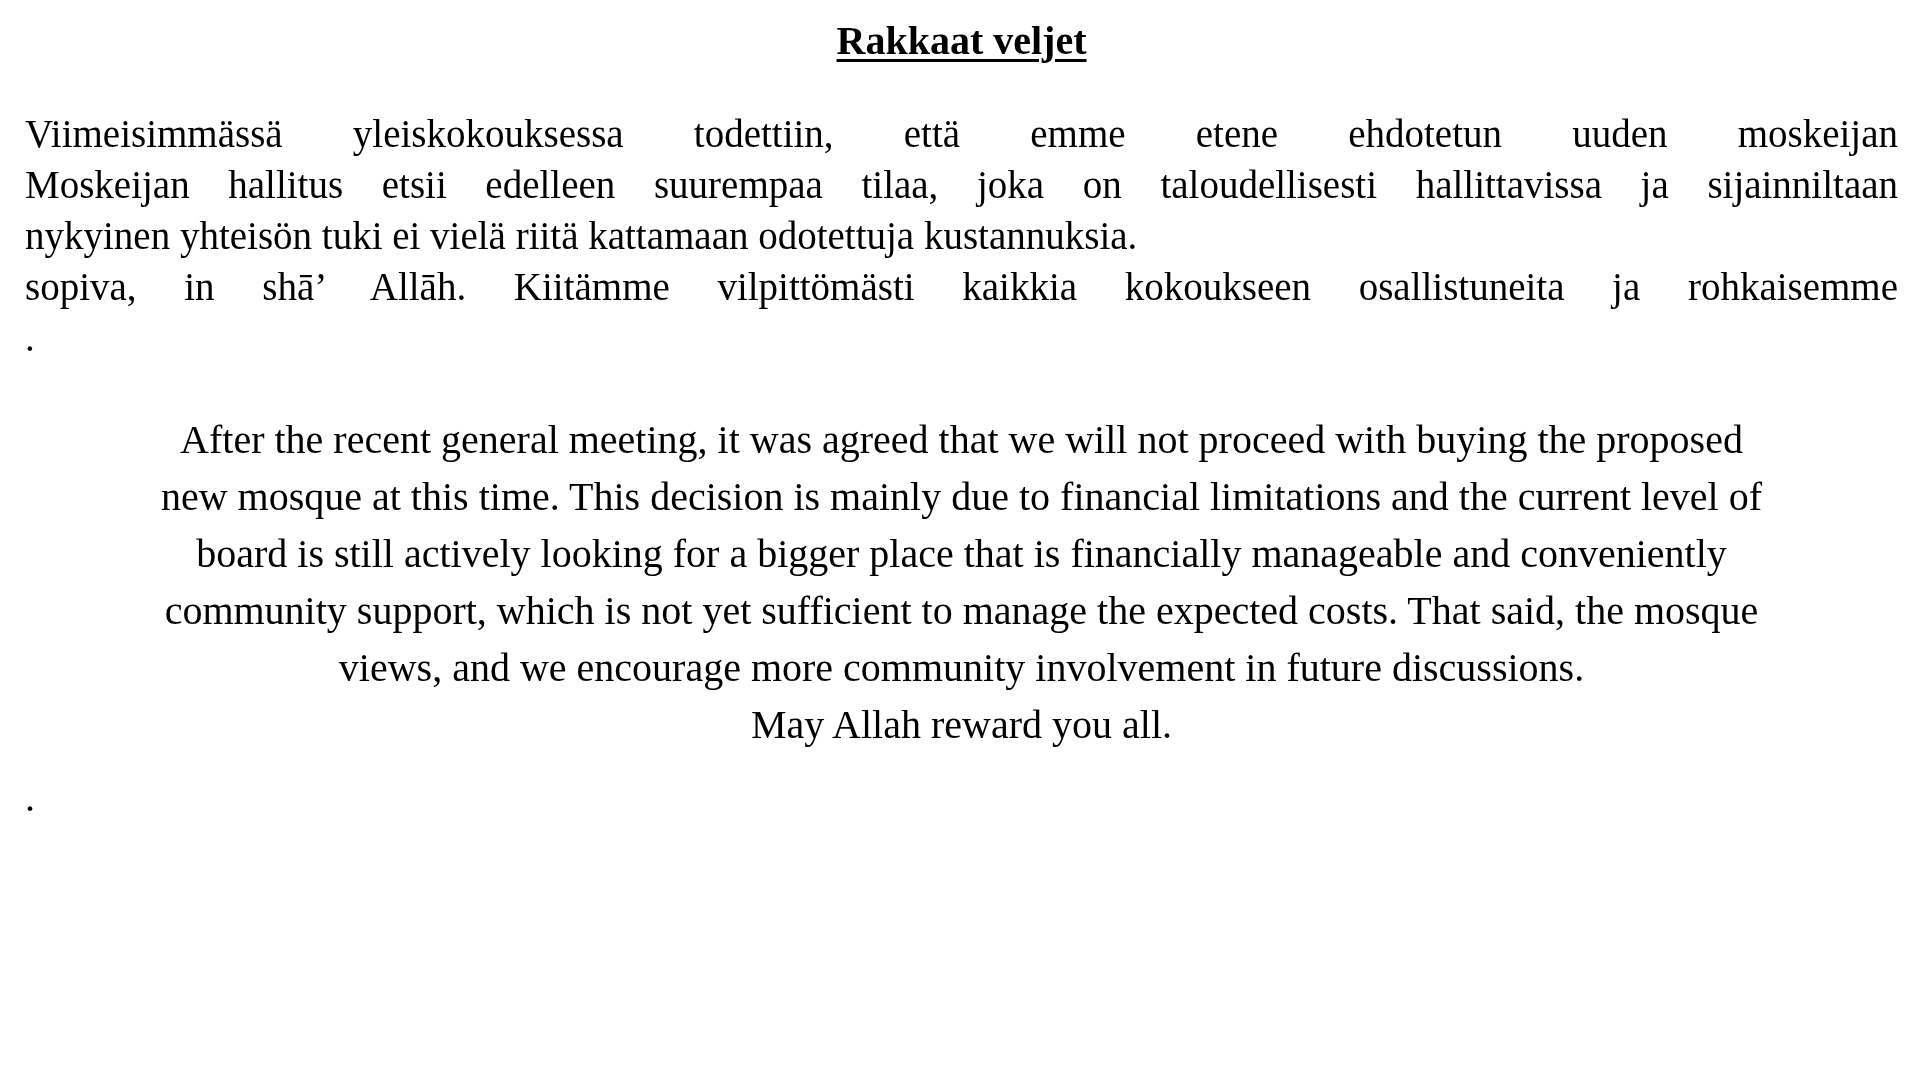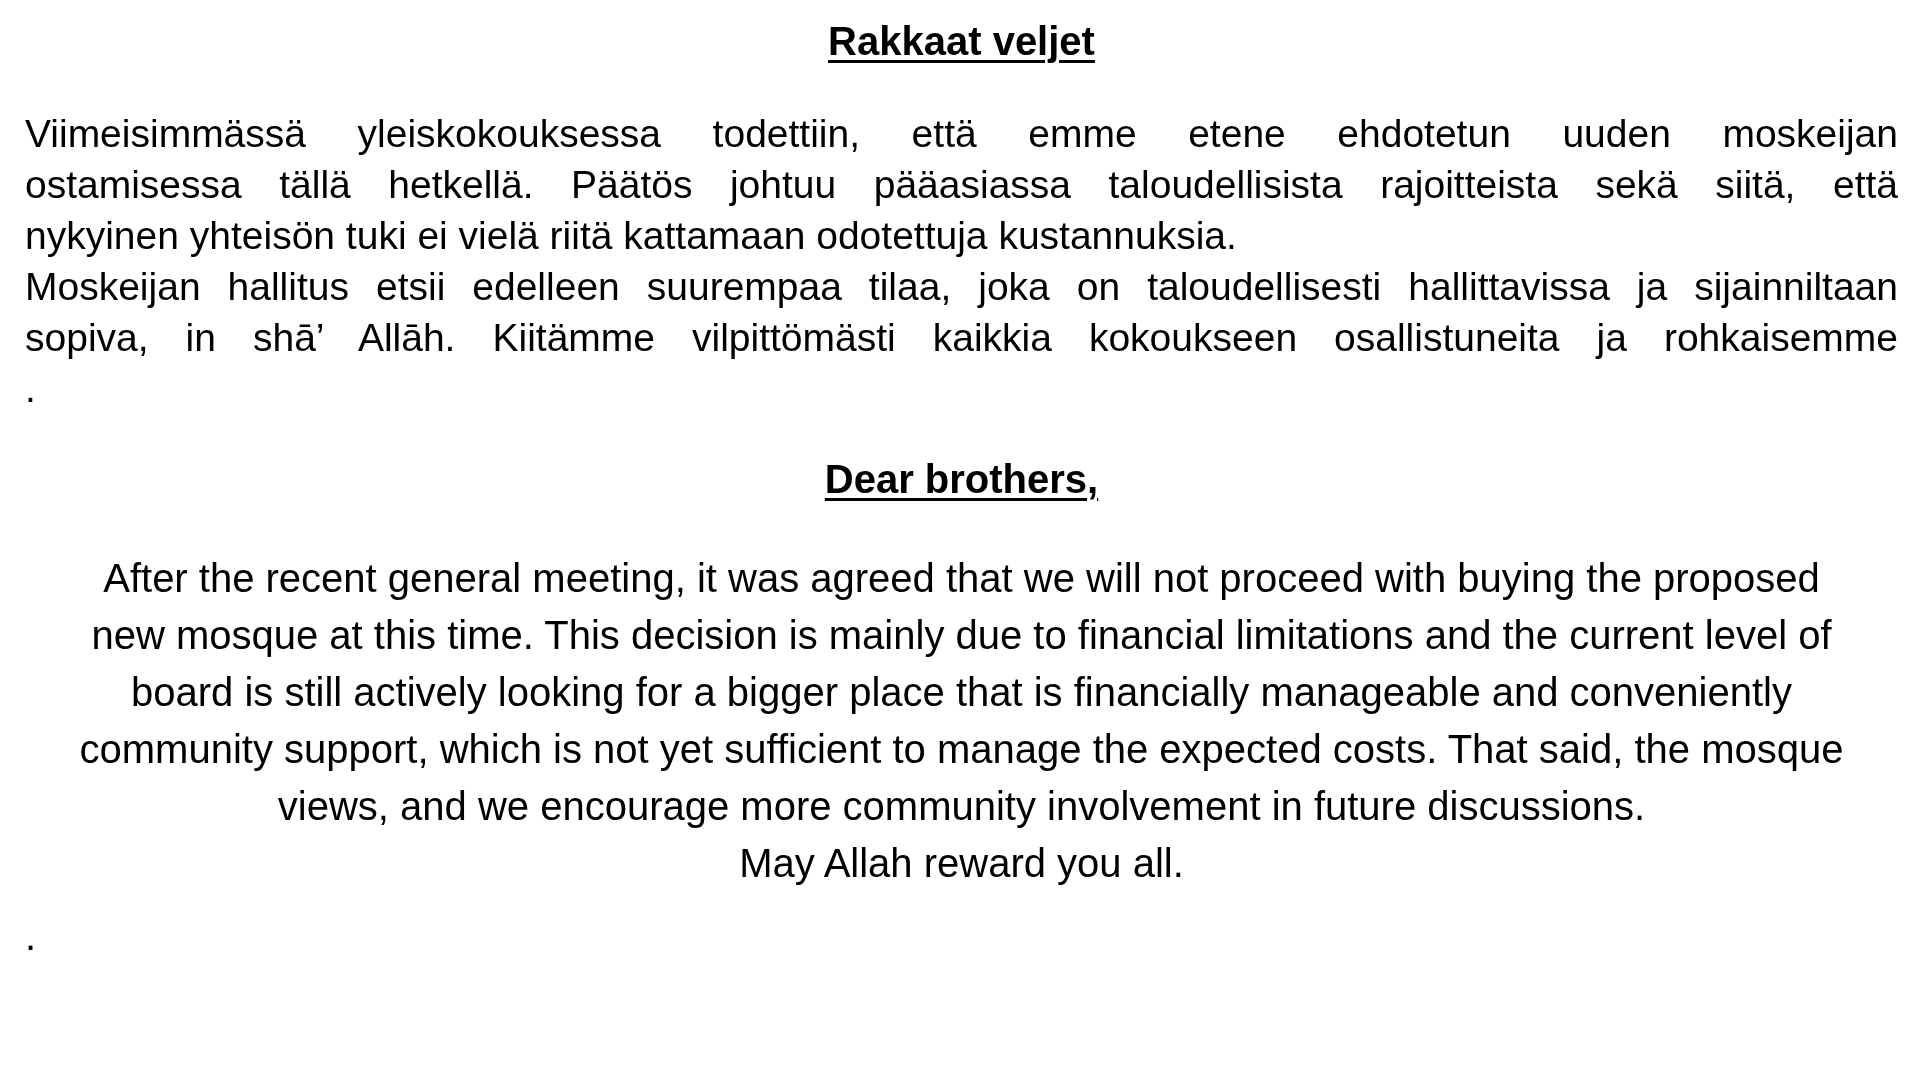--- a/index.html
+++ b/index.html
@@ -12,20 +12,21 @@
   body {
     width: 1920px;
     height: 1080px;
     overflow: hidden;
   }
   .doc {
     box-sizing: border-box;
     width: 1920px;
     height: 816px;
     padding: 18px 22px 0 25px;
+    font-family: Liberation Serif, serif;
   }
   .section-title {
     margin: 0;
     text-align: center;
     font-size: 40px;
     font-weight: bold;
     line-height: 46px;
     text-decoration: underline;
     text-decoration-thickness: 3px;
     text-underline-offset: 5px;
@@ -67,29 +68,27 @@
 </style>
 </head>
 <body>
 
 <div class="doc">
 
   <h1 class="section-title">Rakkaat veljet</h1>
 
   <div class="fi-para">
     <div class="ln just">Viimeisimmässä yleiskokouksessa todettiin, että emme etene ehdotetun uuden moskeijan</div>
-    <div class="ln just">ostamisessa tällä hetkellä. Päätös johtuu pääasiassa taloudellisista rajoitteista sekä siitä, että</div>
+    <div class="ln just">Moskeijan hallitus etsii edelleen suurempaa tilaa, joka on taloudellisesti hallittavissa ja sijainniltaan</div>
     <div class="ln">nykyinen yhteisön tuki ei vielä riitä kattamaan odotettuja kustannuksia.</div>
-    <div class="ln just">Moskeijan hallitus etsii edelleen suurempaa tilaa, joka on taloudellisesti hallittavissa ja sijainniltaan</div>
     <div class="ln just">sopiva, in shā’ Allāh. Kiitämme vilpittömästi kaikkia kokoukseen osallistuneita ja rohkaisemme</div>
   </div>
 
   <div class="fi-period">.</div>
 
-  <h2 class="section-title en-heading">Dear brothers,</h2>
 
   <div class="en-para">
     <div class="ln">After the recent general meeting, it was agreed that we will not proceed with buying the proposed</div>
     <div class="ln">new mosque at this time. This decision is mainly due to financial limitations and the current level of</div>
     <div class="ln">board is still actively looking for a bigger place that is financially manageable and conveniently</div>
     <div class="ln">community support, which is not yet sufficient to manage the expected costs. That said, the mosque</div>
     <div class="ln">views, and we encourage more community involvement in future discussions.</div>
     <div class="ln">May Allah reward you all.</div>
   </div>
 

